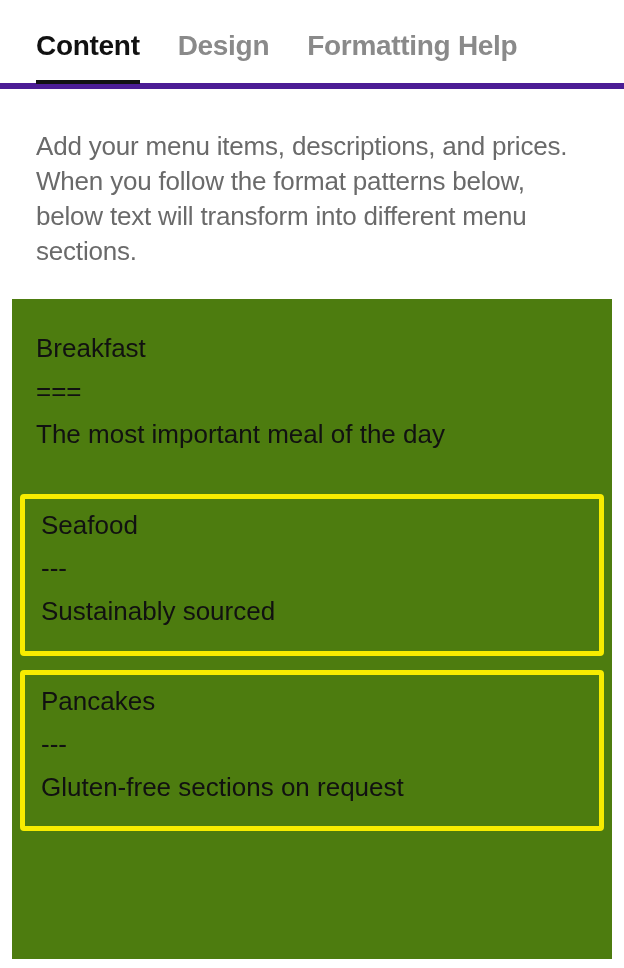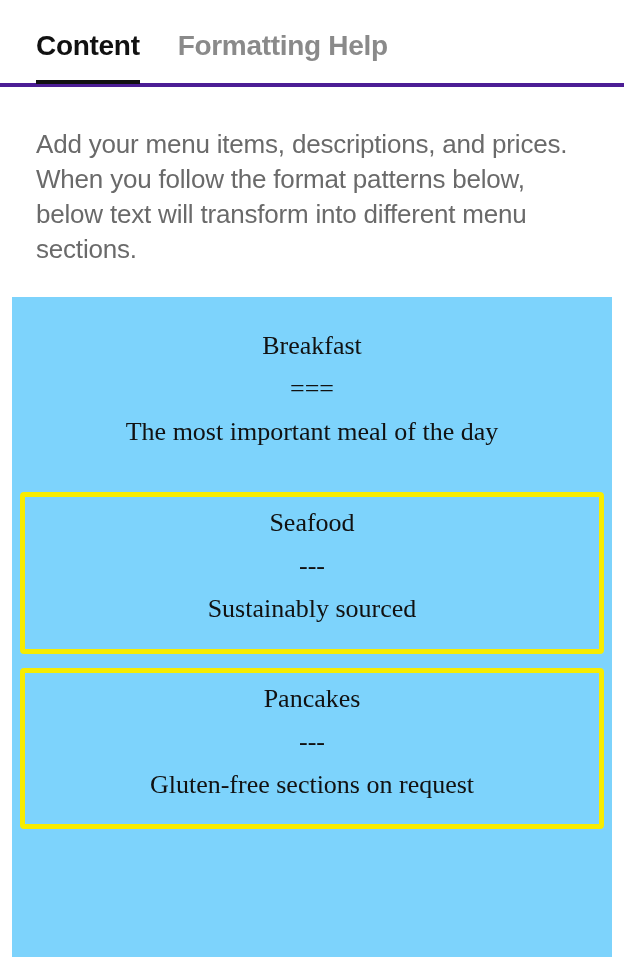--- a/index.html
+++ b/index.html
@@ -7,21 +7,21 @@
       font-family: -apple-system, BlinkMacSystemFont, "Segoe UI", Helvetica, Arial, sans-serif;
       width: 624px;
       height: 968px;
       background: #ffffff;
       overflow: hidden;
     }
     .tabs {
       display: flex;
       gap: 38px;
       padding: 30px 36px 0 36px;
-      border-bottom: 4px solid #4c1d95;
+      border-bottom: 6px solid #4c1d95;
     }
     .tab {
       font-size: 28px;
       font-weight: 600;
       color: #8a8a8a;
       padding-bottom: 18px;
       cursor: pointer;
       letter-spacing: -0.3px;
     }
     .tab.active {
@@ -30,31 +30,30 @@
       margin-bottom: -1px;
     }
     .description {
       padding: 40px 36px 30px 36px;
       font-size: 26px;
       line-height: 1.35;
       color: #6a6a6a;
       letter-spacing: -0.2px;
     }
     .code-area {
-      background: #7dd3fc;
+      background: #4d7c0f;
       margin: 0 12px;
       padding: 28px 0 0 0;
-      font-family: Liberation Serif, serif;
+      font-family: Liberation Sans, sans-serif;
       font-size: 26px;
       line-height: 1.65;
       color: #111;
       height: 660px;
       overflow: hidden;
       position: relative;
-      text-align: center;
     }
     .code-block {
       padding: 0 24px;
       margin-bottom: 38px;
       white-space: pre-wrap;
       word-wrap: break-word;
     }
     .highlight-box {
       border: 5px solid #f7ec00;
       border-radius: 4px;
@@ -66,20 +65,21 @@
     .code-block-cut {
       padding: 38px 24px 0 24px;
       white-space: pre-wrap;
     }
   </style>
 </head>
 <body>
 
 <div class="tabs">
   <div class="tab active">Content</div>
+  <div class="tab">Design</div>
   <div class="tab">Formatting Help</div>
 </div>
 
 <div class="description">Add your menu items, descriptions, and prices. When you follow the format patterns below, below text will transform into different menu sections.</div>
 
 <div class="code-area">
   <div class="code-block">Breakfast
 ===
 The most important meal of the day</div>
   <div class="highlight-box">Seafood

